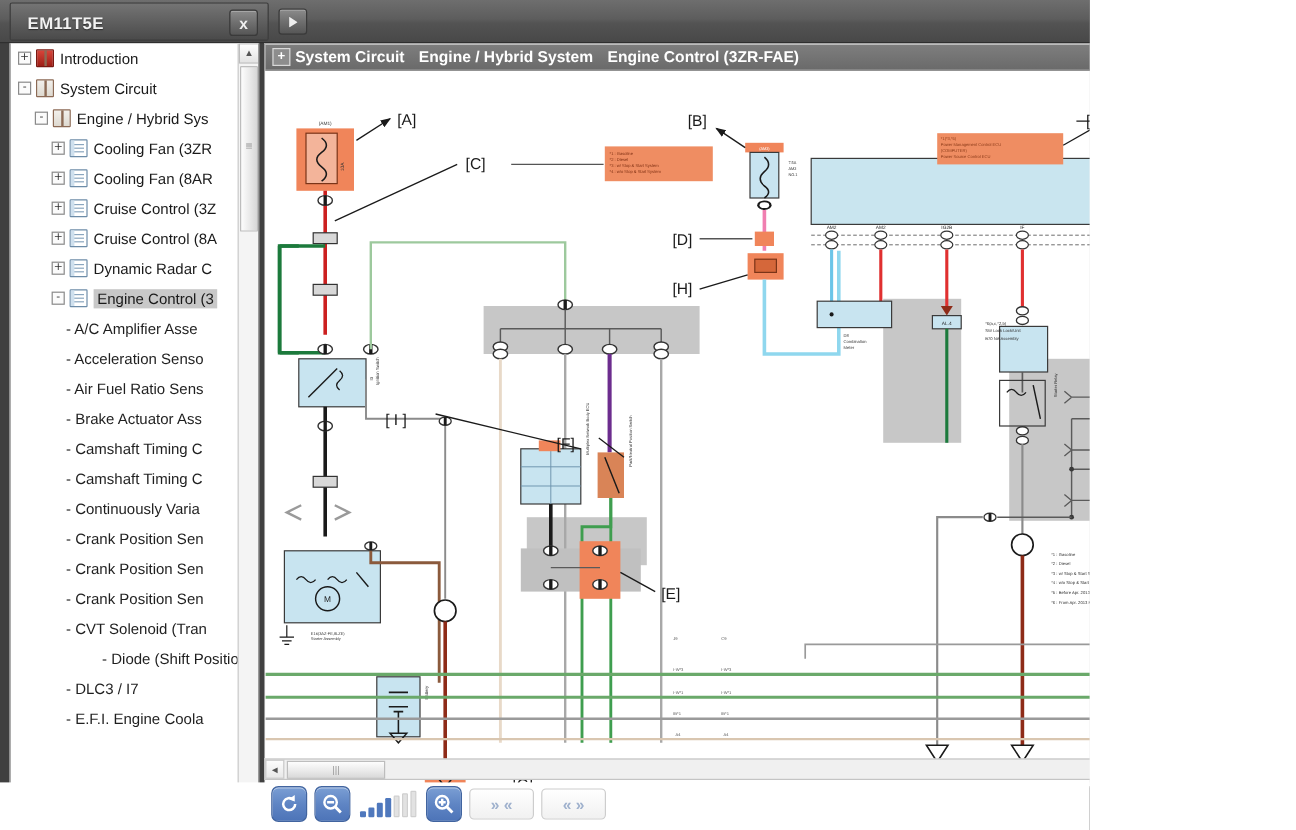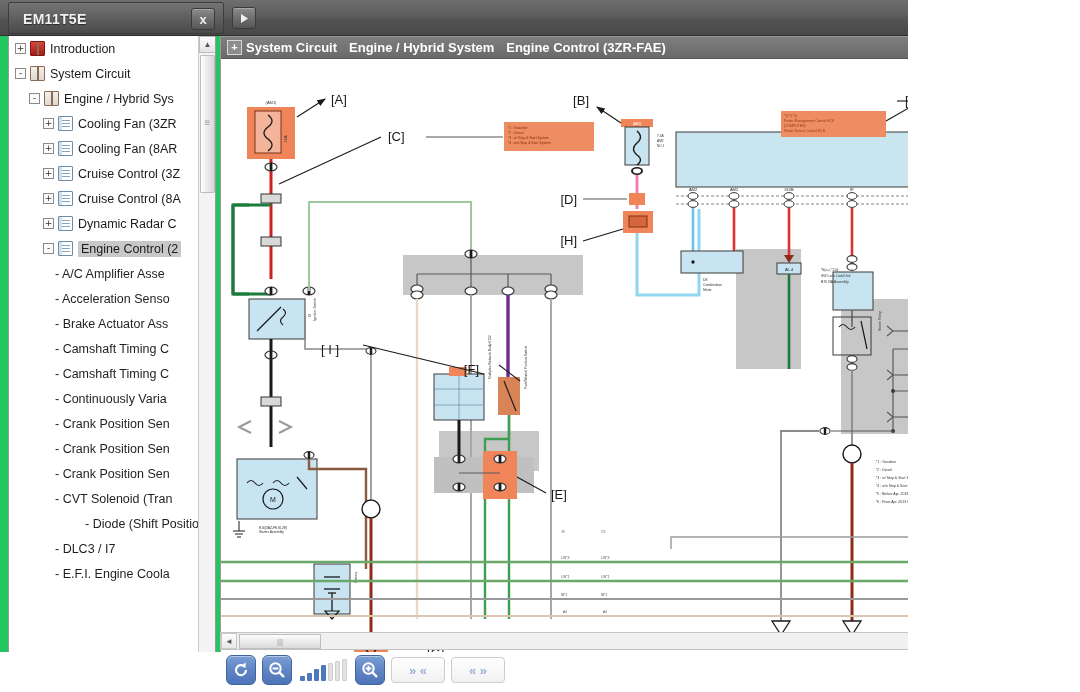--- a/index.html
+++ b/index.html
@@ -6,21 +6,21 @@
   html, body {
     margin: 0; padding: 0;
     width: 1080px; height: 692px;
     overflow: hidden;
     font-family: "Liberation Sans", sans-serif;
     background: #ffffff;
   }
   #app {
     position: relative;
     width: 908px; height: 692px;
-    background: #22c55e;
+    background: #404040;
     overflow: hidden;
   }
 
   
   .titlebar {
     position: absolute; left: 0; top: 0;
     width: 1080px; height: 36px;
     background: linear-gradient(to bottom,#6e6e6e 0%,#5d5d5d 45%,#535353 55%,#484848 100%);
     border-bottom: 1px solid #2f2f2f;
   }
@@ -281,27 +281,30 @@
           <span class="tlabel">Cruise Control (8A</span>
         </div>
         <div class="tnode" style="padding-left: 34px;">
           <span class="exp">+</span>
           <span class="ti doc"></span>
           <span class="tlabel">Dynamic Radar C</span>
         </div>
         <div class="tnode selected" style="padding-left: 34px;">
           <span class="exp">-</span>
           <span class="ti doc"></span>
-          <span class="tlabel">Engine Control (2</span>
+          <span class="tlabel">Engine Control (3</span>
         </div>
         <div class="tnode leaf" style="padding-left: 46px;">
           <span class="tlabel">- A/C Amplifier Asse</span>
         </div>
         <div class="tnode leaf" style="padding-left: 46px; text-align: center;">
           <span class="tlabel">- Acceleration Senso</span>
+        </div>
+        <div class="tnode leaf" style="padding-left: 46px;">
+          <span class="tlabel">- Air Fuel Ratio Sens</span>
         </div>
         <div class="tnode leaf" style="padding-left: 46px;">
           <span class="tlabel">- Brake Actuator Ass</span>
         </div>
         <div class="tnode leaf" style="padding-left: 46px;">
           <span class="tlabel">- Camshaft Timing C</span>
         </div>
         <div class="tnode leaf" style="padding-left: 46px;">
           <span class="tlabel">- Camshaft Timing C</span>
         </div>

